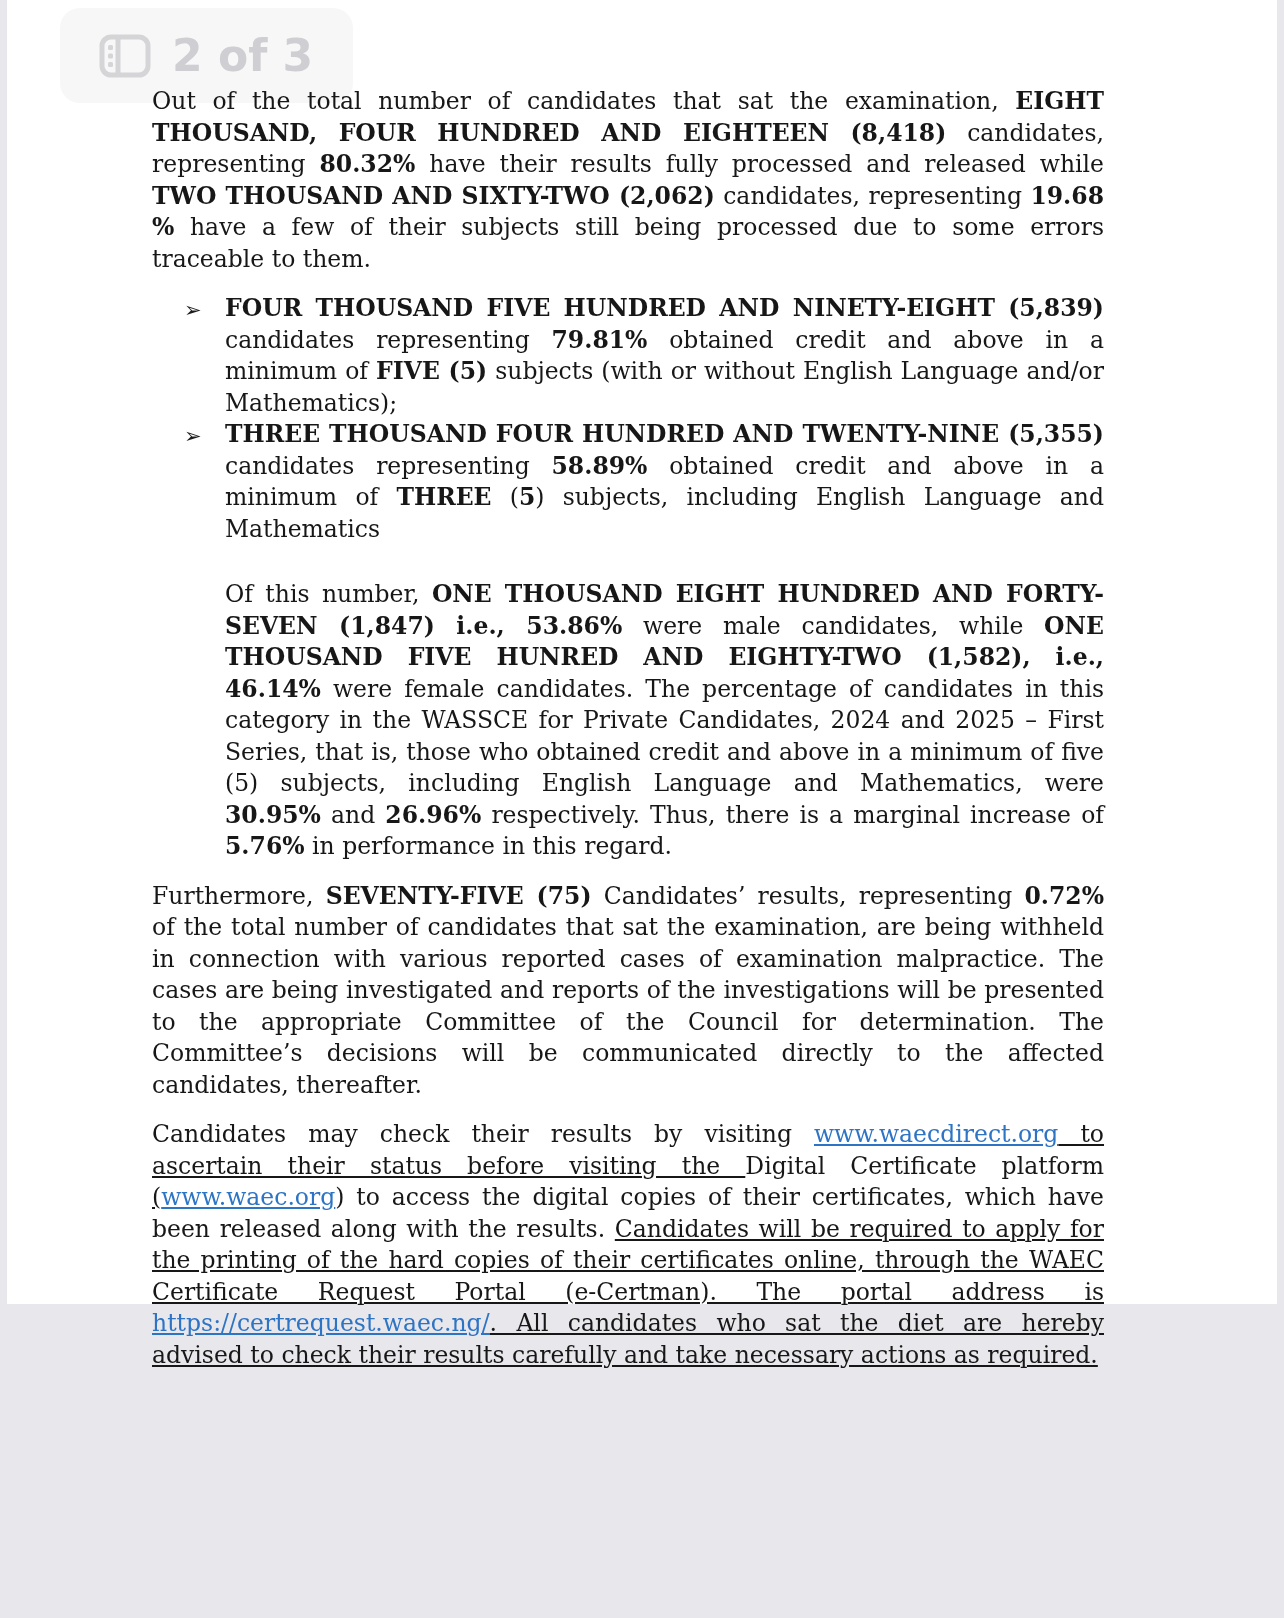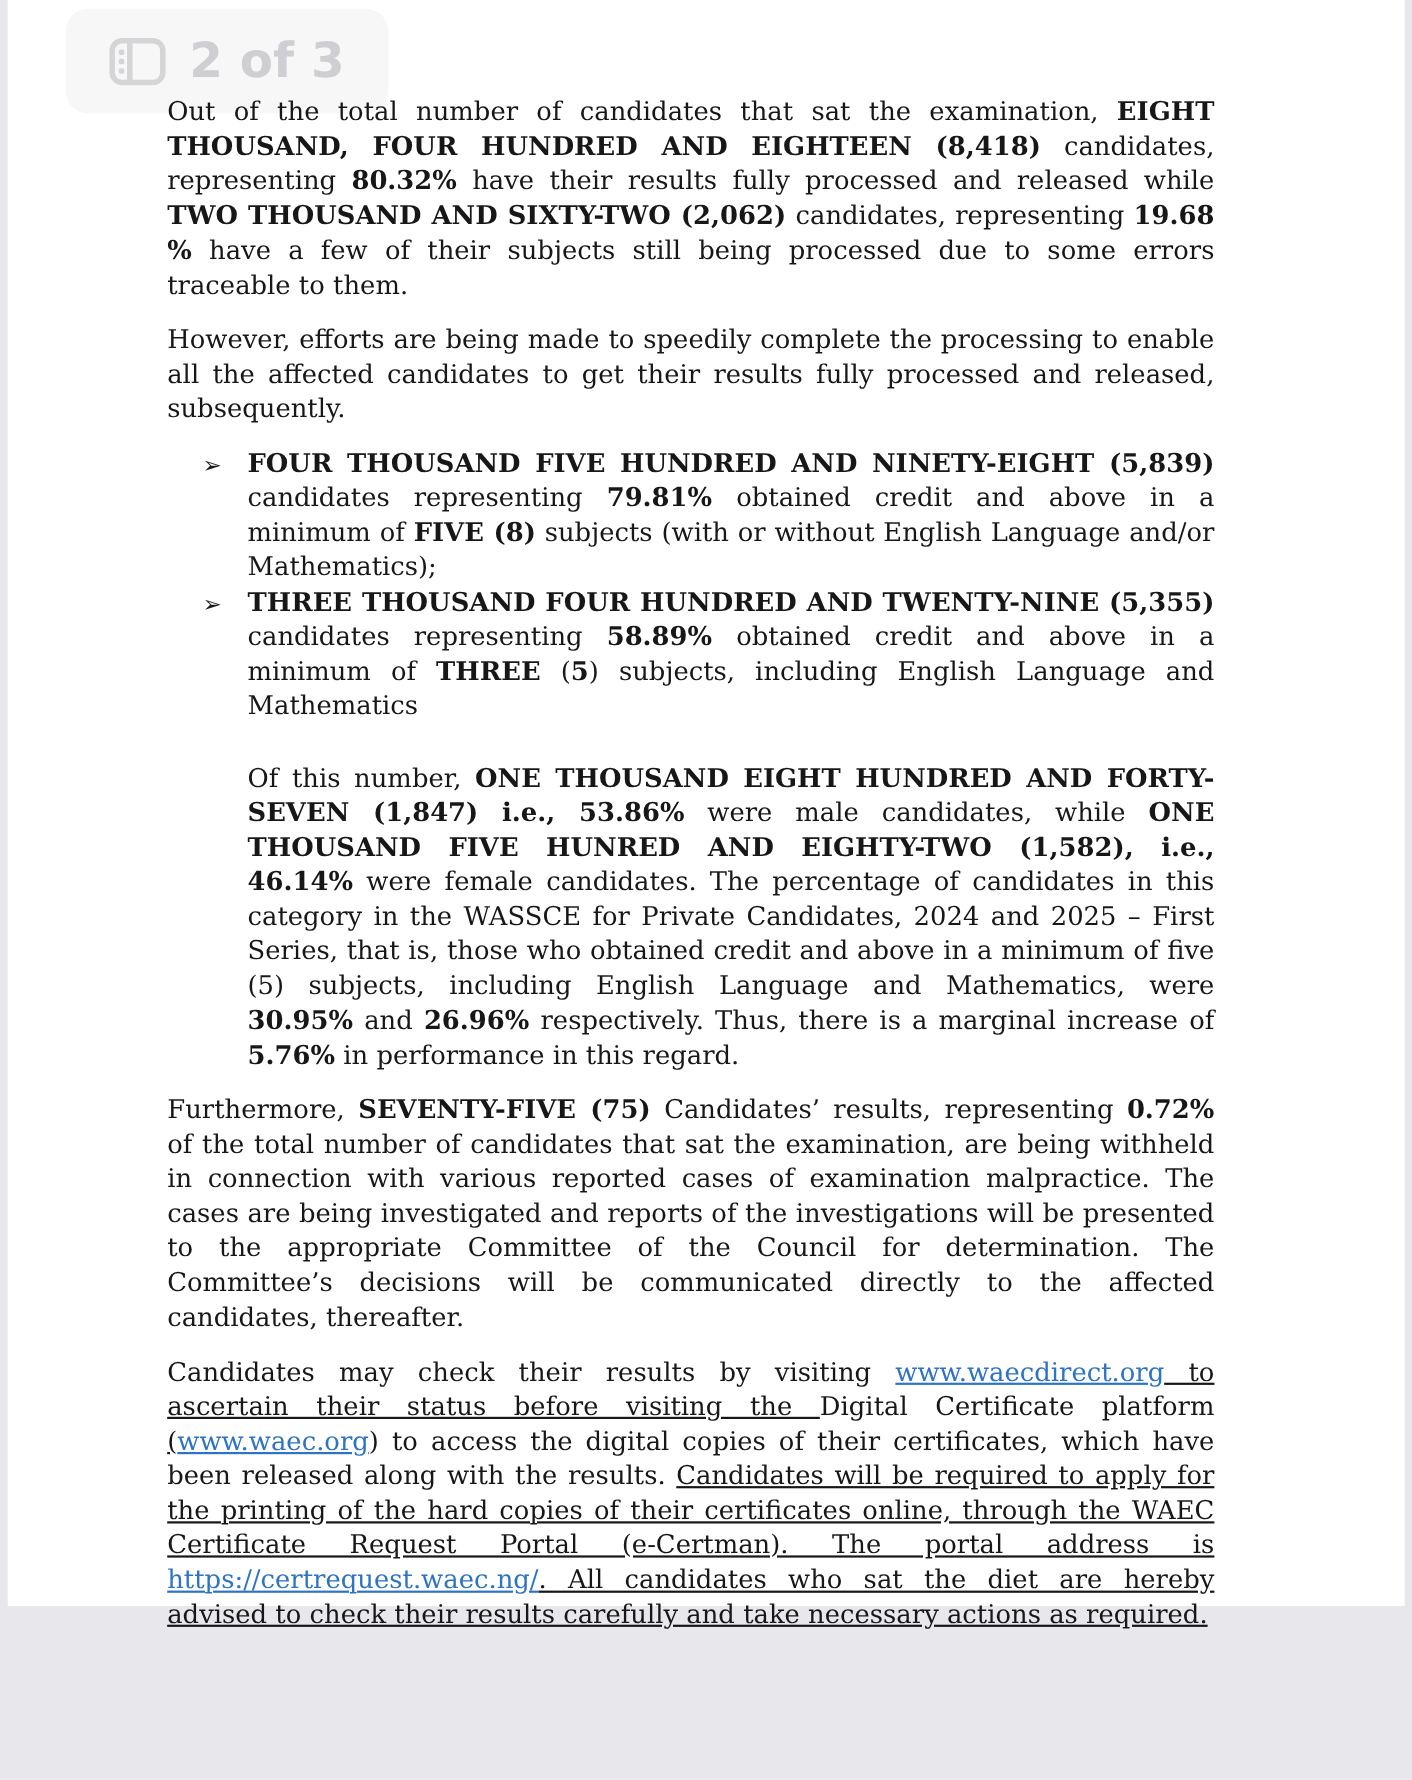--- a/index.html
+++ b/index.html
@@ -4,21 +4,21 @@
 <style>
   html,body{margin:0;padding:0;}
   body{
     width:1284px;height:1618px;
     background:#e7e7ec;
     font-family:"DejaVu Serif", serif;
     position:relative;
     overflow:hidden;
   }
   .page{
-    position:absolute;left:7px;top:0;width:1270px;height:1460px;
+    position:absolute;left:7px;top:0;width:1270px;height:1304px;
     background:#ffffff;
   }
   .page-indicator{
     position:absolute;left:53px;top:8px;
     background:#f7f7f8;border-radius:20px;
     display:flex;align-items:center;gap:20px;
     padding:22px 40px 22px 38px;
     font-family:"DejaVu Sans", sans-serif;
     font-weight:bold;font-size:44px;color:#cfcfd3;
     user-select:none;
@@ -53,25 +53,24 @@
         <rect x="10" y="12" width="5" height="5" rx="1.5" fill="#d5d5d8"></rect>
         <rect x="10" y="20.5" width="5" height="5" rx="1.5" fill="#d5d5d8"></rect>
         <rect x="10" y="29" width="5" height="5" rx="1.5" fill="#d5d5d8"></rect>
       </svg>
     </span>
     <span>2 of 3</span>
   </div>
 
   <main class="content">
       <p class="para"><span>Out of the total number of candidates that sat the examination, </span><span class="b">EIGHT THOUSAND, FOUR HUNDRED AND EIGHTEEN (8,418)</span><span> candidates, representing </span><span class="b">80.32%</span><span> have their results fully processed and released while </span><span class="b">TWO THOUSAND AND SIXTY-TWO (2,062)</span><span> candidates, representing </span><span class="b">19.68 %</span><span> have a few of their subjects still being processed due to some errors traceable to them.</span></p>
-      <p class="para"><span>However, efforts are being made to speedily complete the processing to enable all the affected candidates to get their results fully processed and released, subsequently.</span></p>
       <div class="list">
         <div class="list-item">
           <span class="marker">➢</span>
-          <div class="li-body"><span class="b">FOUR THOUSAND FIVE HUNDRED AND NINETY-EIGHT (5,839)</span><span> candidates representing </span><span class="b">79.81%</span><span> obtained credit and above in a minimum of </span><span class="b">FIVE (8)</span><span> subjects (with or without English Language and/or Mathematics);</span></div>
+          <div class="li-body"><span class="b">FOUR THOUSAND FIVE HUNDRED AND NINETY-EIGHT (5,839)</span><span> candidates representing </span><span class="b">79.81%</span><span> obtained credit and above in a minimum of </span><span class="b">FIVE (5)</span><span> subjects (with or without English Language and/or Mathematics);</span></div>
         </div>
         <div class="list-item">
           <span class="marker">➢</span>
           <div class="li-body"><span class="b">THREE THOUSAND FOUR HUNDRED AND TWENTY-NINE (5,355)</span><span> candidates representing </span><span class="b">58.89%</span><span> obtained credit and above in a minimum of </span><span class="b">THREE</span><span> (</span><span class="b">5</span><span>) subjects, including English Language and Mathematics</span></div>
         </div>
       </div>
       <p class="para indent gap-before"><span>Of this number, </span><span class="b">ONE THOUSAND EIGHT HUNDRED AND FORTY-SEVEN (1,847) i.e., 53.86%</span><span> were male candidates, while </span><span class="b">ONE THOUSAND FIVE HUNRED AND EIGHTY-TWO (1,582), i.e., 46.14%</span><span> were female candidates. The percentage of candidates in this category in the WASSCE for Private Candidates, 2024 and 2025 – First Series, that is, those who obtained credit and above in a minimum of five (5) subjects, including English Language and Mathematics, were </span><span class="b">30.95%</span><span> and  </span><span class="b">26.96%</span><span> respectively. Thus, there is a marginal increase of </span><span class="b">5.76%</span><span> in performance in this regard.</span></p>
       <p class="para"><span>Furthermore, </span><span class="b">SEVENTY-FIVE (75)</span><span> Candidates’ results, representing </span><span class="b">0.72%</span><span> of the total number of candidates that sat the examination, are being withheld in connection with various reported cases of examination malpractice. The cases are being investigated and reports of the investigations will be presented to the appropriate Committee of the Council for determination.  The Committee’s decisions will be communicated directly to the affected candidates, thereafter.</span></p>
       <p class="para"><span>Candidates may check their results by visiting </span><a class="link" style="color: rgb(46, 116, 196);">www.waecdirect.org</a><span class="u"> to ascertain their status before visiting the </span><span>Digital Certificate platform</span><span class="u"> (</span><a class="link" style="color: rgb(46, 116, 196);">www.waec.org</a><span>) to access the digital copies of their certificates, which have been released along with the results. </span><span class="u">Candidates will be required to apply for the printing of the hard copies of their certificates online, through the WAEC Certificate Request Portal (e-Certman). The portal address is </span><a class="link" style="color: rgb(46, 116, 196);">https://certrequest.waec.ng/</a><span class="u">. All candidates who sat the diet are hereby advised to check their results carefully and take necessary actions as required.</span></p>
     </main>

